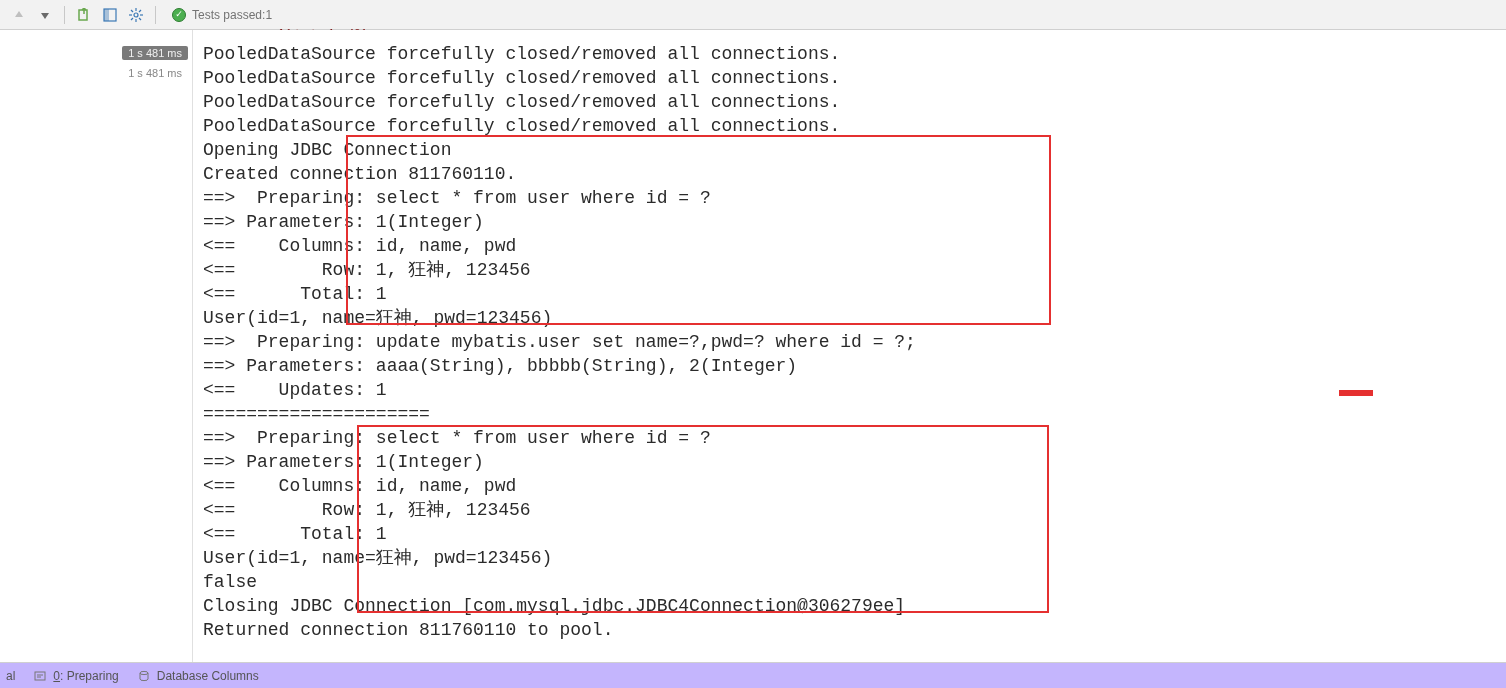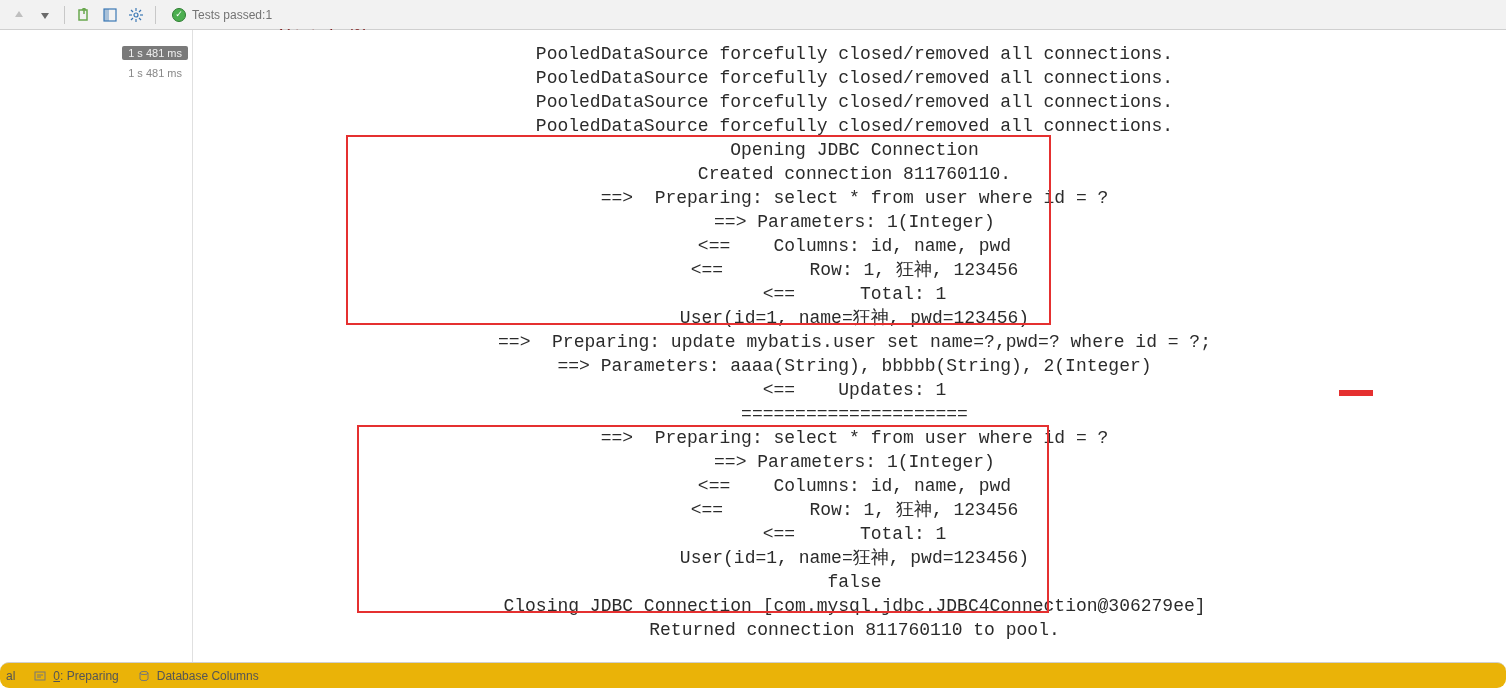--- a/index.html
+++ b/index.html
@@ -92,21 +92,21 @@
     .console-text {
       position: relative;
       font-family: "Consolas", "Courier New", monospace;
       font-size: 18px;
       line-height: 24px;
       color: #2b2b2b;
       white-space: pre;
       padding-left: 10px;
       padding-top: 12px;
     }
-    .ln { display: block; height: 24px; text-align: center; }
+    .ln { display: block; height: 24px; }
     .red-box {
       position: absolute;
       border: 2px solid #e53030;
       pointer-events: none;
     }
     .red-box.box1 {
       left: 153px; top: 105px; width: 705px; height: 190px;
     }
     .red-box.box2 {
       left: 164px; top: 395px; width: 692px; height: 188px;
@@ -116,28 +116,27 @@
       background: #e53030;
       width: 34px;
       height: 6px;
       left: 1146px;
       top: 360px;
     }
     .bottom-bar {
       position: absolute;
       left: 0; right: 0; bottom: 0;
       height: 26px;
-      background: #eab308;
+      background: #c4b5fd;
       border-top: 1px solid #d0d0d0;
       display: flex;
       align-items: center;
       padding: 0 6px;
       font-size: 12px;
       color: #555;
-      border-radius: 9px;
     }
     .bb-item {
       display: flex;
       align-items: center;
       margin-right: 18px;
     }
     .bb-icon {
       width: 14px; height: 14px; margin-right: 6px;
       display:flex;align-items:center;justify-content:center;
       color:#777;

